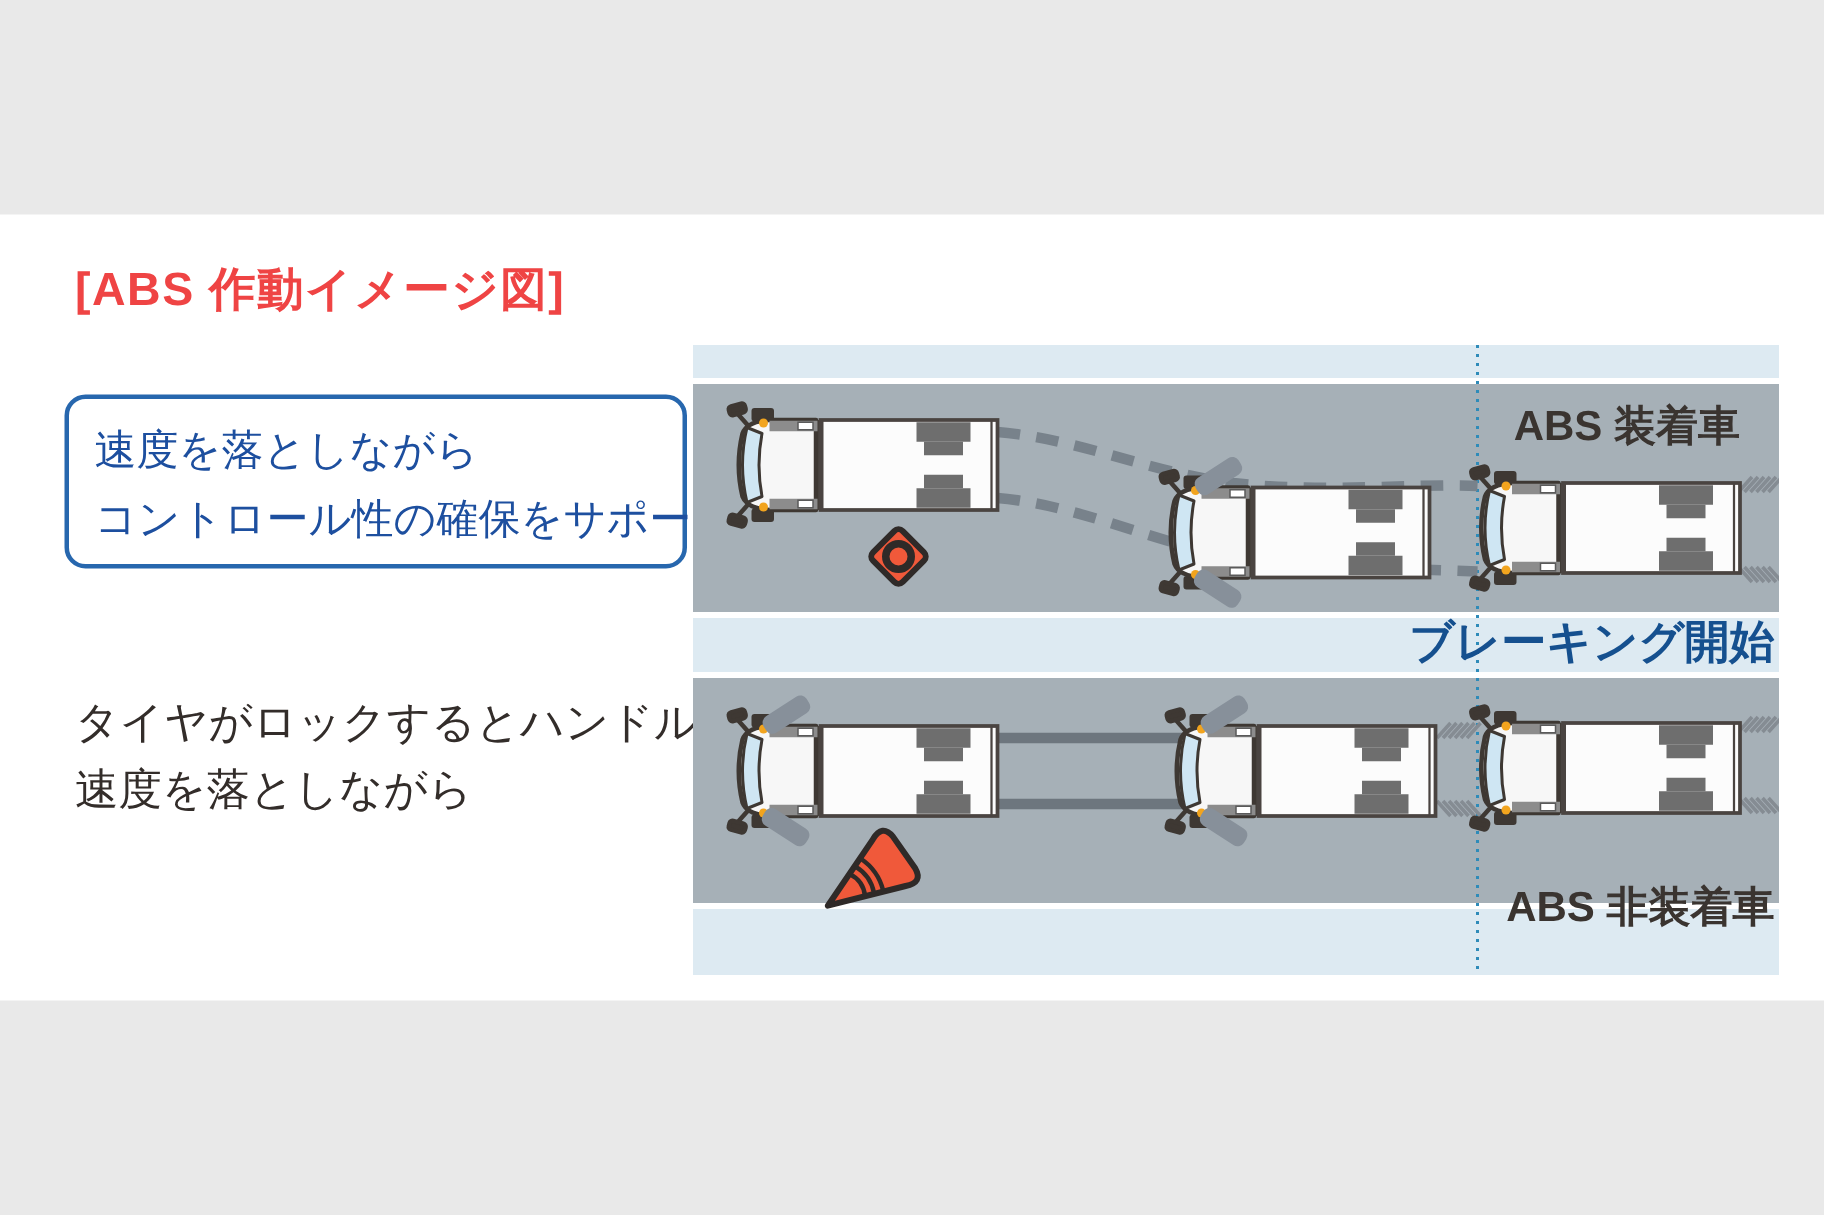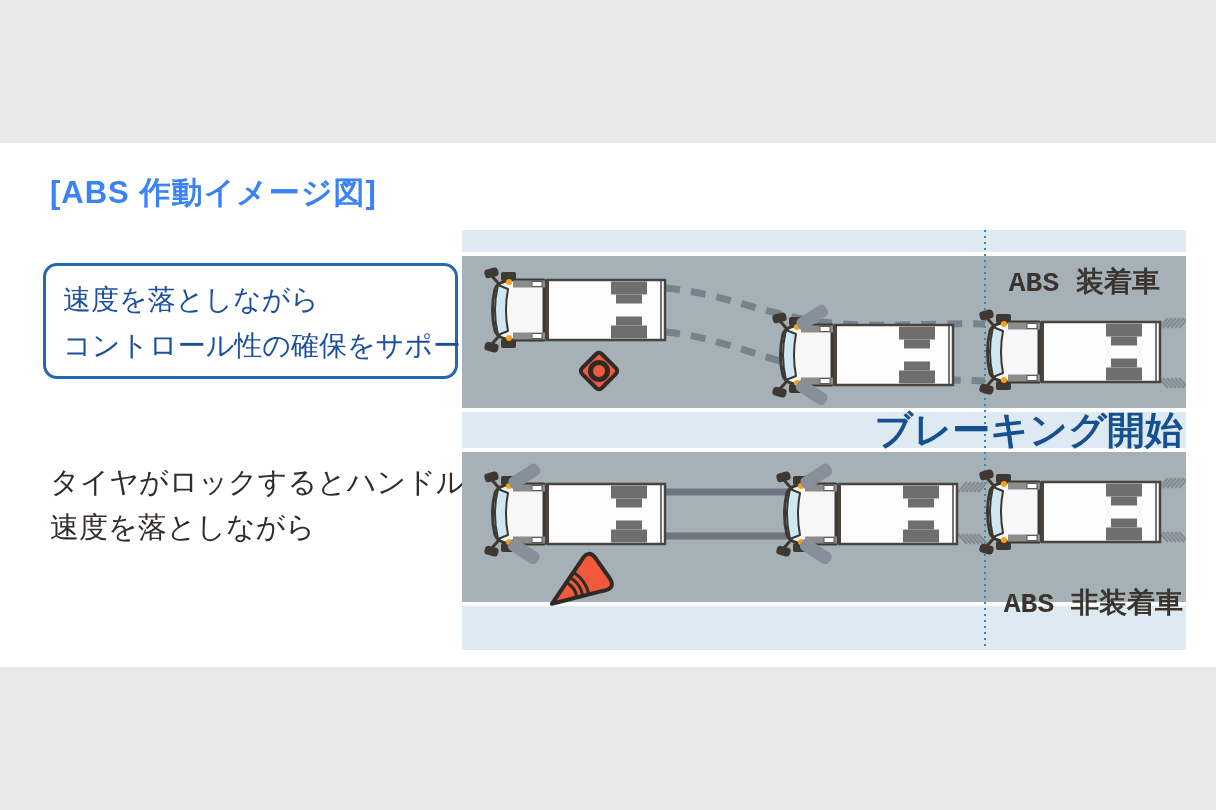--- a/index.html
+++ b/index.html
@@ -7,21 +7,21 @@
     position:relative; width:1216px; height:810px; overflow:hidden;
     background:#ffffff;
     font-family:"Liberation Sans","DejaVu Sans",sans-serif;
   }
   .band { position:absolute; left:0; width:1216px; height:143px; background:#e9e9e9; }
   .band-top { top:0; }
   .band-bottom { top:667px; }
 
   .title {
     position:absolute; left:50px; top:172px; margin:0;
-    font-size:31px; font-weight:600; color:#3b82f6; letter-spacing:1px;
+    font-size:31px; font-weight:600; color:#ef4444; letter-spacing:1px;
   }
 
   .callout {
     position:absolute; left:43px; top:263px; width:415px; height:116px;
     border:3px solid #2767ae; border-radius:14px; box-sizing:border-box;
     background:#ffffff;
   }
   .callout .c-line {
     position:absolute; left:17px; font-size:28px; font-weight:400;
     color:#1d4f9f; line-height:1; white-space:nowrap;
@@ -32,23 +32,23 @@
   .desc {
     position:absolute; left:50px; top:460px; margin:0;
     font-size:29px; font-weight:500; color:#332d2a; line-height:45px;
     white-space:nowrap;
   }
   .desc span { display:block; }
 
   .diagram { position:absolute; left:462px; top:230px; width:724px; height:420px; }
   .diagram svg { position:absolute; left:0; top:0; }
 
-  .dlabel { position:absolute; line-height:1; white-space:nowrap;font-family:Liberation Mono, monospace; }
+  .dlabel { position:absolute; line-height:1; white-space:nowrap; }
   .dlabel.abs1 { right:26px; top:40px; font-size:28px; font-weight:600; color:#3a3430; }
-  .dlabel.braking { right:3px; top:184px; font-size:38px; font-weight:700; color:#15508f; }
+  .dlabel.braking { right:3px; top:184px; font-size:30px; font-weight:700; color:#15508f; }
   .dlabel.abs2 { right:3px; top:328px; font-size:28px; font-weight:600; color:#3a3430;margin-top:33px; }
 </style>
 </head>
 <body>
 
 <div class="stage">
 
   <div class="band band-top"></div>
   <div class="band band-bottom"></div>
 

